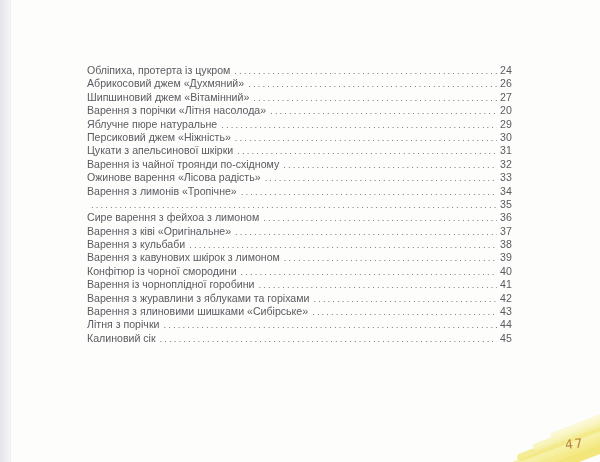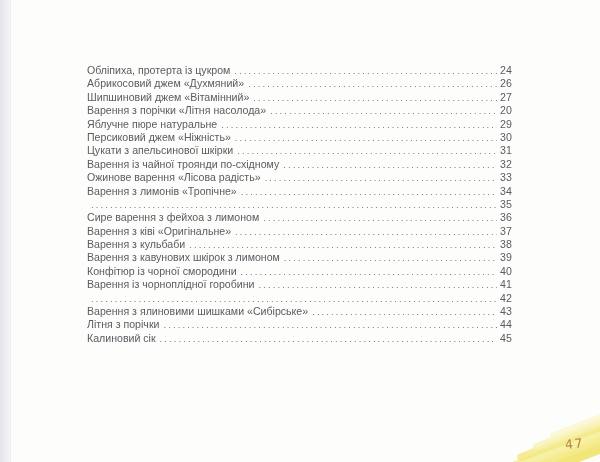--- a/index.html
+++ b/index.html
@@ -174,20 +174,21 @@
       <span class="toc-title">Конфітюр із чорної смородини</span>
       <span class="toc-leader"></span>
       <span class="toc-page">40</span>
     </div>
     <div class="toc-row">
       <span class="toc-title">Варення із чорноплідної горобини</span>
       <span class="toc-leader"></span>
       <span class="toc-page">41</span>
     </div>
     <div class="toc-row">
+      <span class="toc-title">Варення з журавлини з яблуками та горіхами</span>
       <span class="toc-leader"></span>
       <span class="toc-page">42</span>
     </div>
     <div class="toc-row">
       <span class="toc-title">Варення з ялиновими шишками «Сибірське»</span>
       <span class="toc-leader"></span>
       <span class="toc-page">43</span>
     </div>
     <div class="toc-row">
       <span class="toc-title">Літня з порічки</span>

